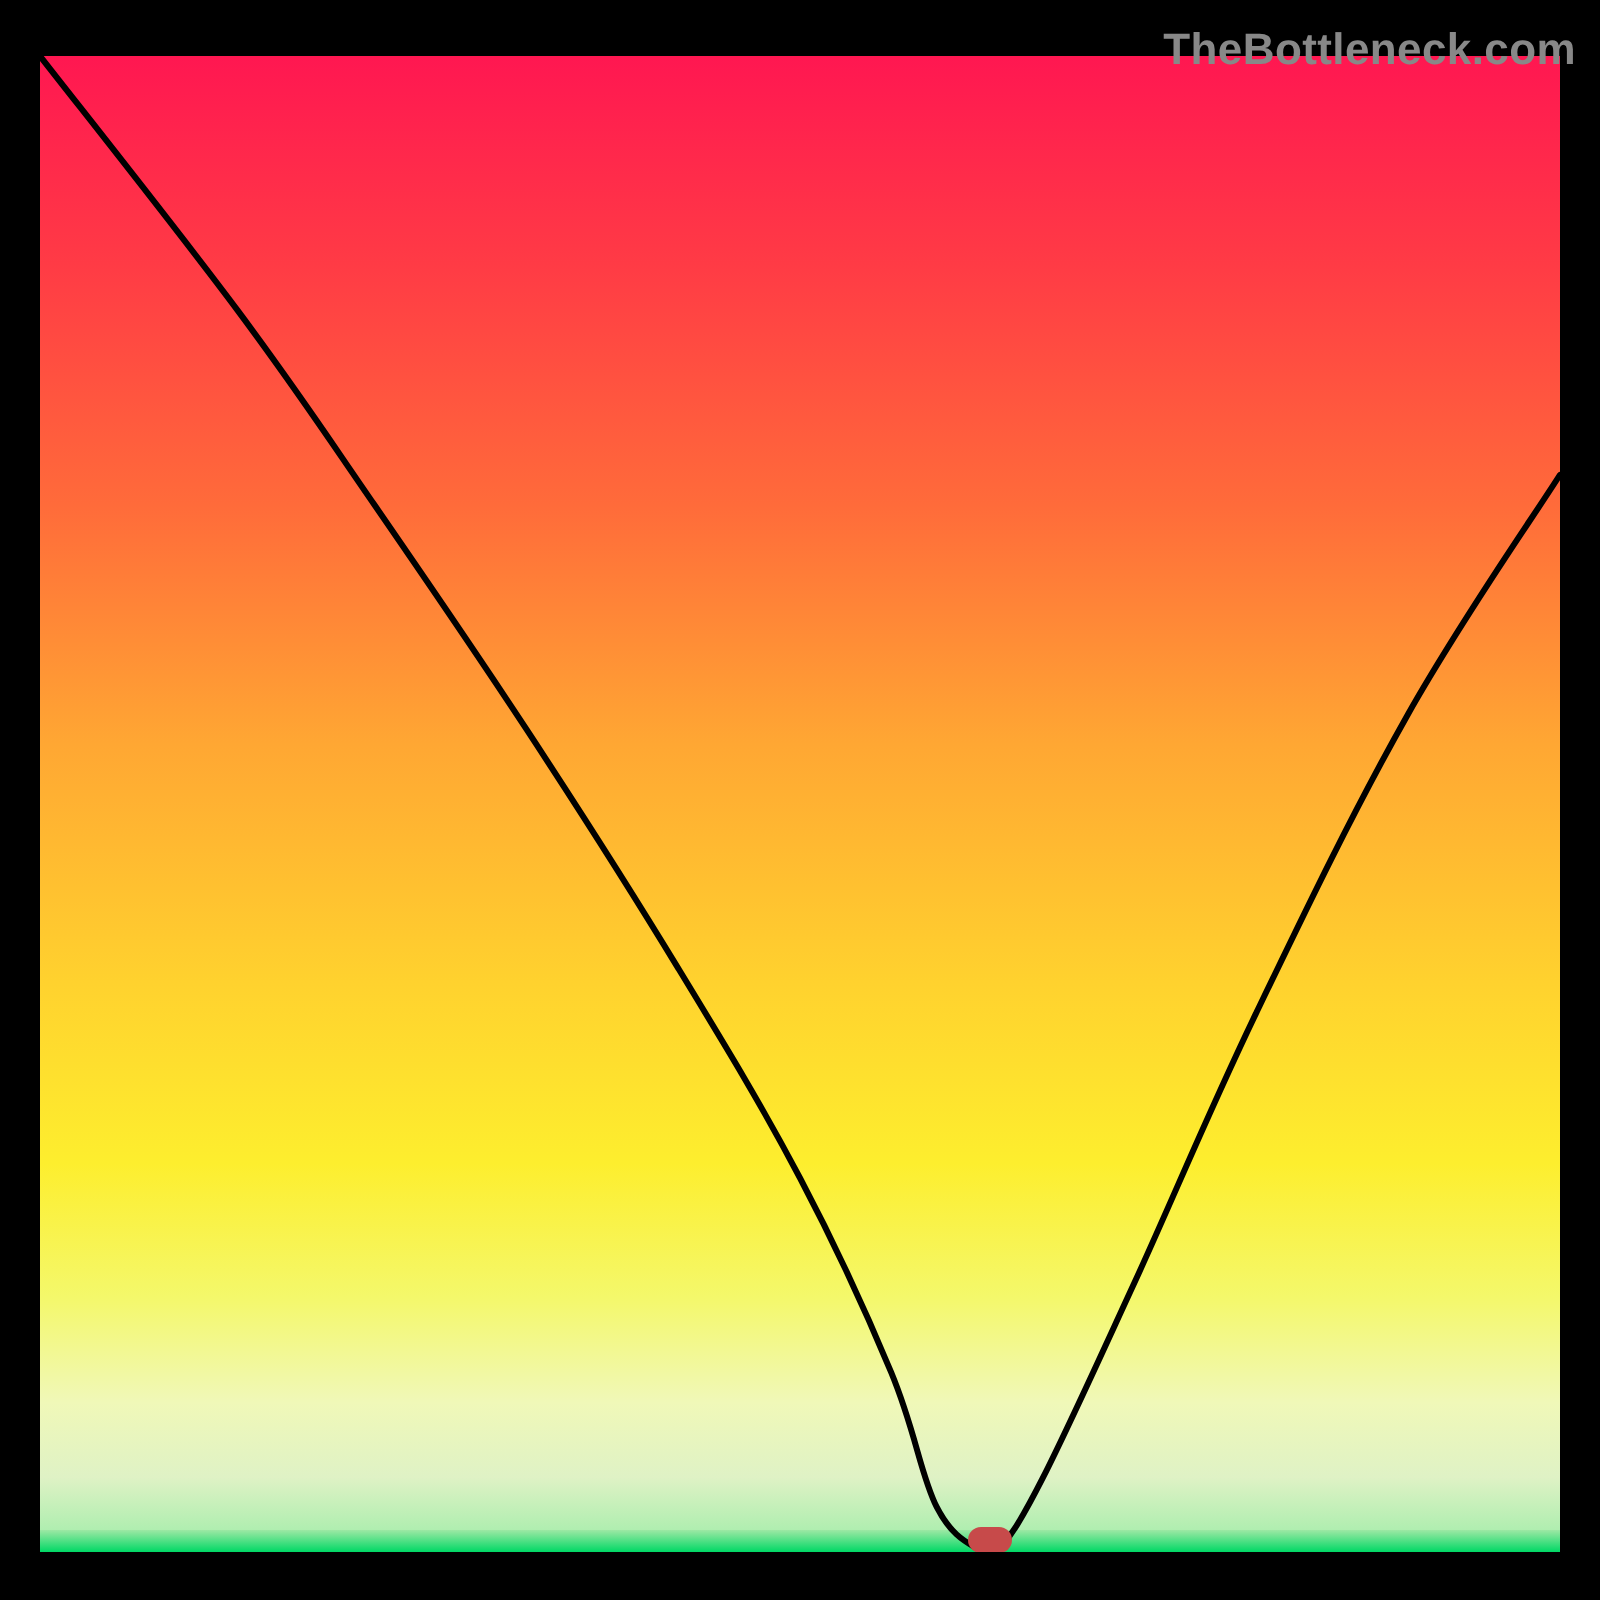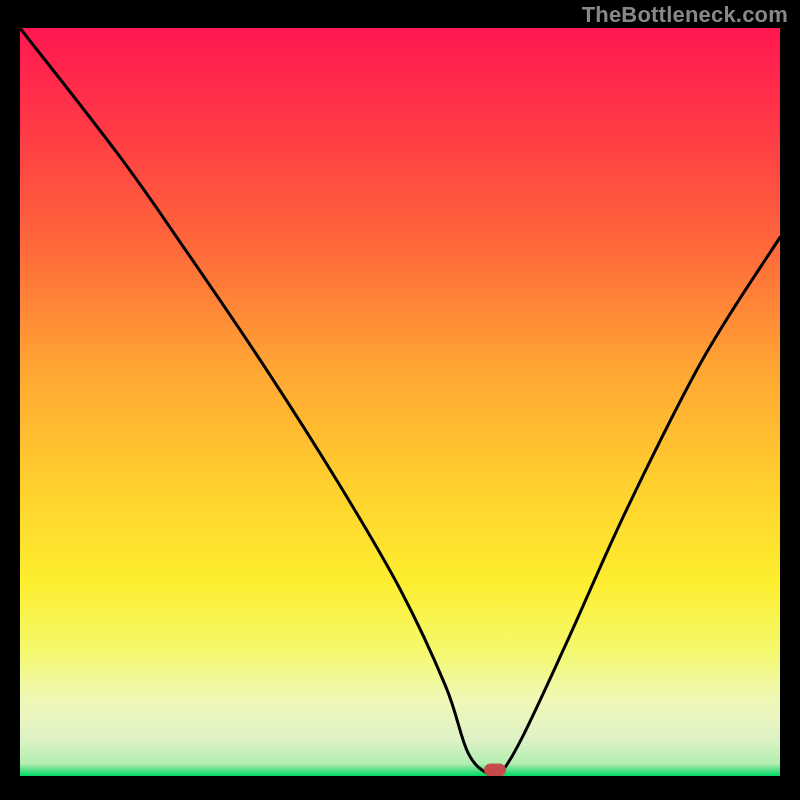--- a/index.html
+++ b/index.html
@@ -11,21 +11,21 @@
     overflow: hidden;
   }
   .frame {
     position: relative;
     width: 800px;
     height: 800px;
     background: #000;
   }
   .watermark {
     position: absolute;
-    top: 2px;
+    top: 12px;
     right: 12px;
     color: #888;
     font-family: Arial, Helvetica, sans-serif;
     font-size: 22px;
     font-weight: 600;
     letter-spacing: 0.2px;
     z-index: 20;
   }
   .plot-area {
     position: absolute;

